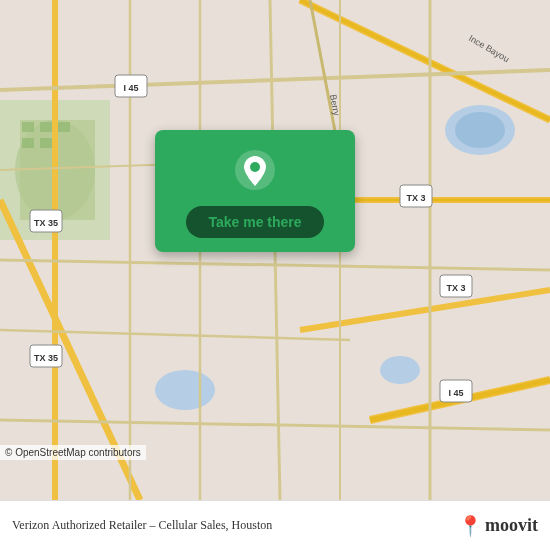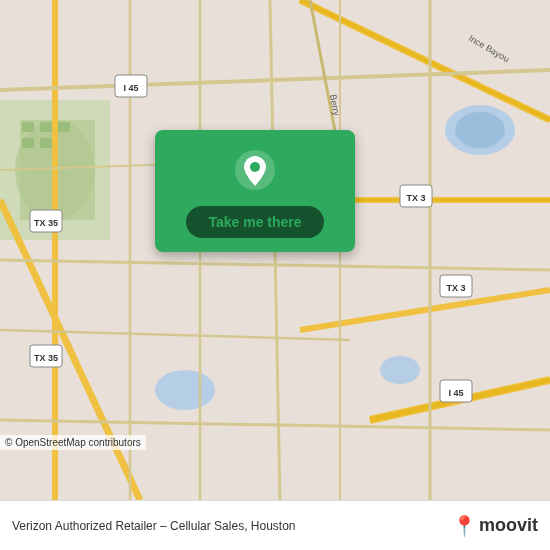--- a/index.html
+++ b/index.html
@@ -61,20 +61,21 @@
     
     .bottom-bar {
       width: 550px;
       height: 50px;
       background-color: white;
       display: flex;
       align-items: center;
       justify-content: space-between;
       padding: 0 12px;
       border-top: 1px solid #ddd;
+      font-family: Liberation Serif, serif;
     }
 
     .bottom-bar-text {
       font-size: 12px;
       color: #333;
       flex: 1;
     }
 
     .moovit-logo {
       display: flex;
@@ -90,21 +91,21 @@
     }
 
     .moovit-pin {
       color: #e8453c;
       font-size: 20px;
     }
 
     
     .osm-attribution {
       position: absolute;
-      bottom: 50px;
+      bottom: 40px;
       left: 0;
       background: rgba(255,255,255,0.75);
       font-size: 10px;
       color: #333;
       padding: 2px 5px;
     }
   </style>
 </head>
 <body>
 

